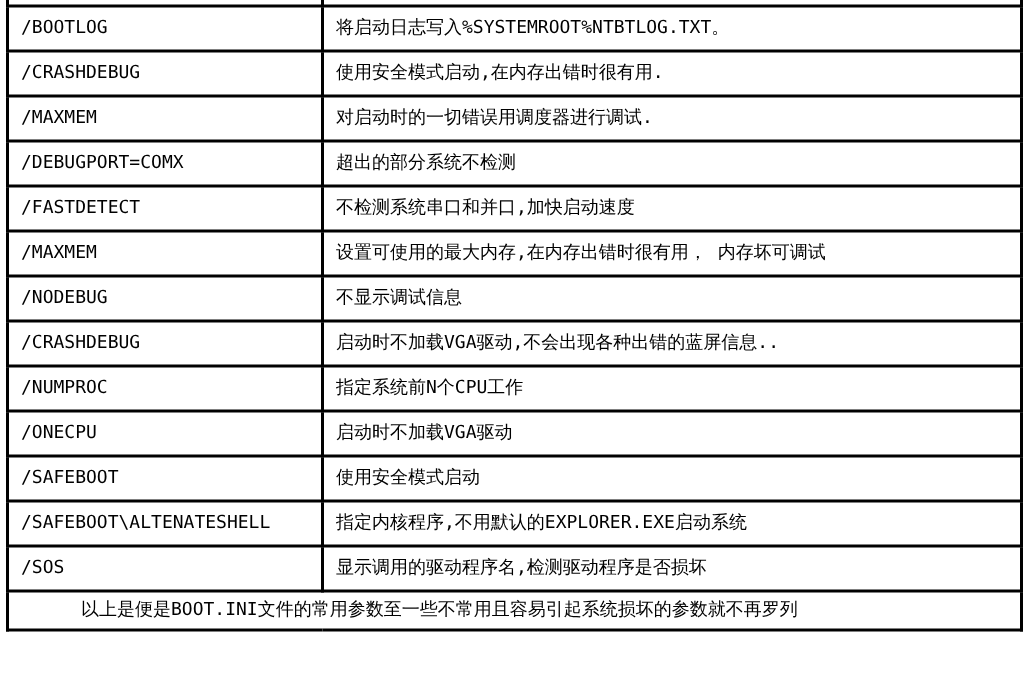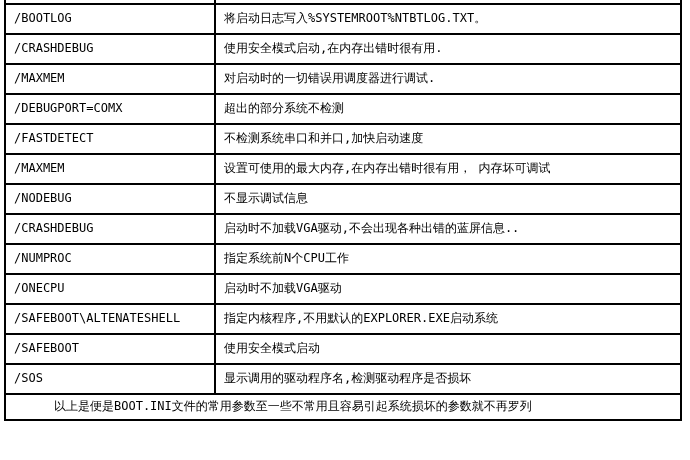--- a/index.html
+++ b/index.html
@@ -96,26 +96,26 @@
       </tr>
       <tr class="data-row">
         <td>/NUMPROC</td>
         <td>指定系统前N个CPU工作</td>
       </tr>
       <tr class="data-row">
         <td>/ONECPU</td>
         <td>启动时不加载VGA驱动</td>
       </tr>
       <tr class="data-row">
+        <td>/SAFEBOOT</td>
+        <td>使用安全模式启动</td>
+      </tr>
+      <tr class="data-row">
         <td>/SAFEBOOT\ALTENATESHELL</td>
         <td>指定内核程序,不用默认的EXPLORER.EXE启动系统</td>
-      </tr>
-      <tr class="data-row">
-        <td>/SAFEBOOT</td>
-        <td>使用安全模式启动</td>
       </tr>
       <tr class="data-row">
         <td>/SOS</td>
         <td>显示调用的驱动程序名,检测驱动程序是否损坏</td>
       </tr>
 
       <tr class="footer-row">
         <td colspan="2">以上是便是BOOT.INI文件的常用参数至一些不常用且容易引起系统损坏的参数就不再罗列</td>
       </tr>
     </tbody>

